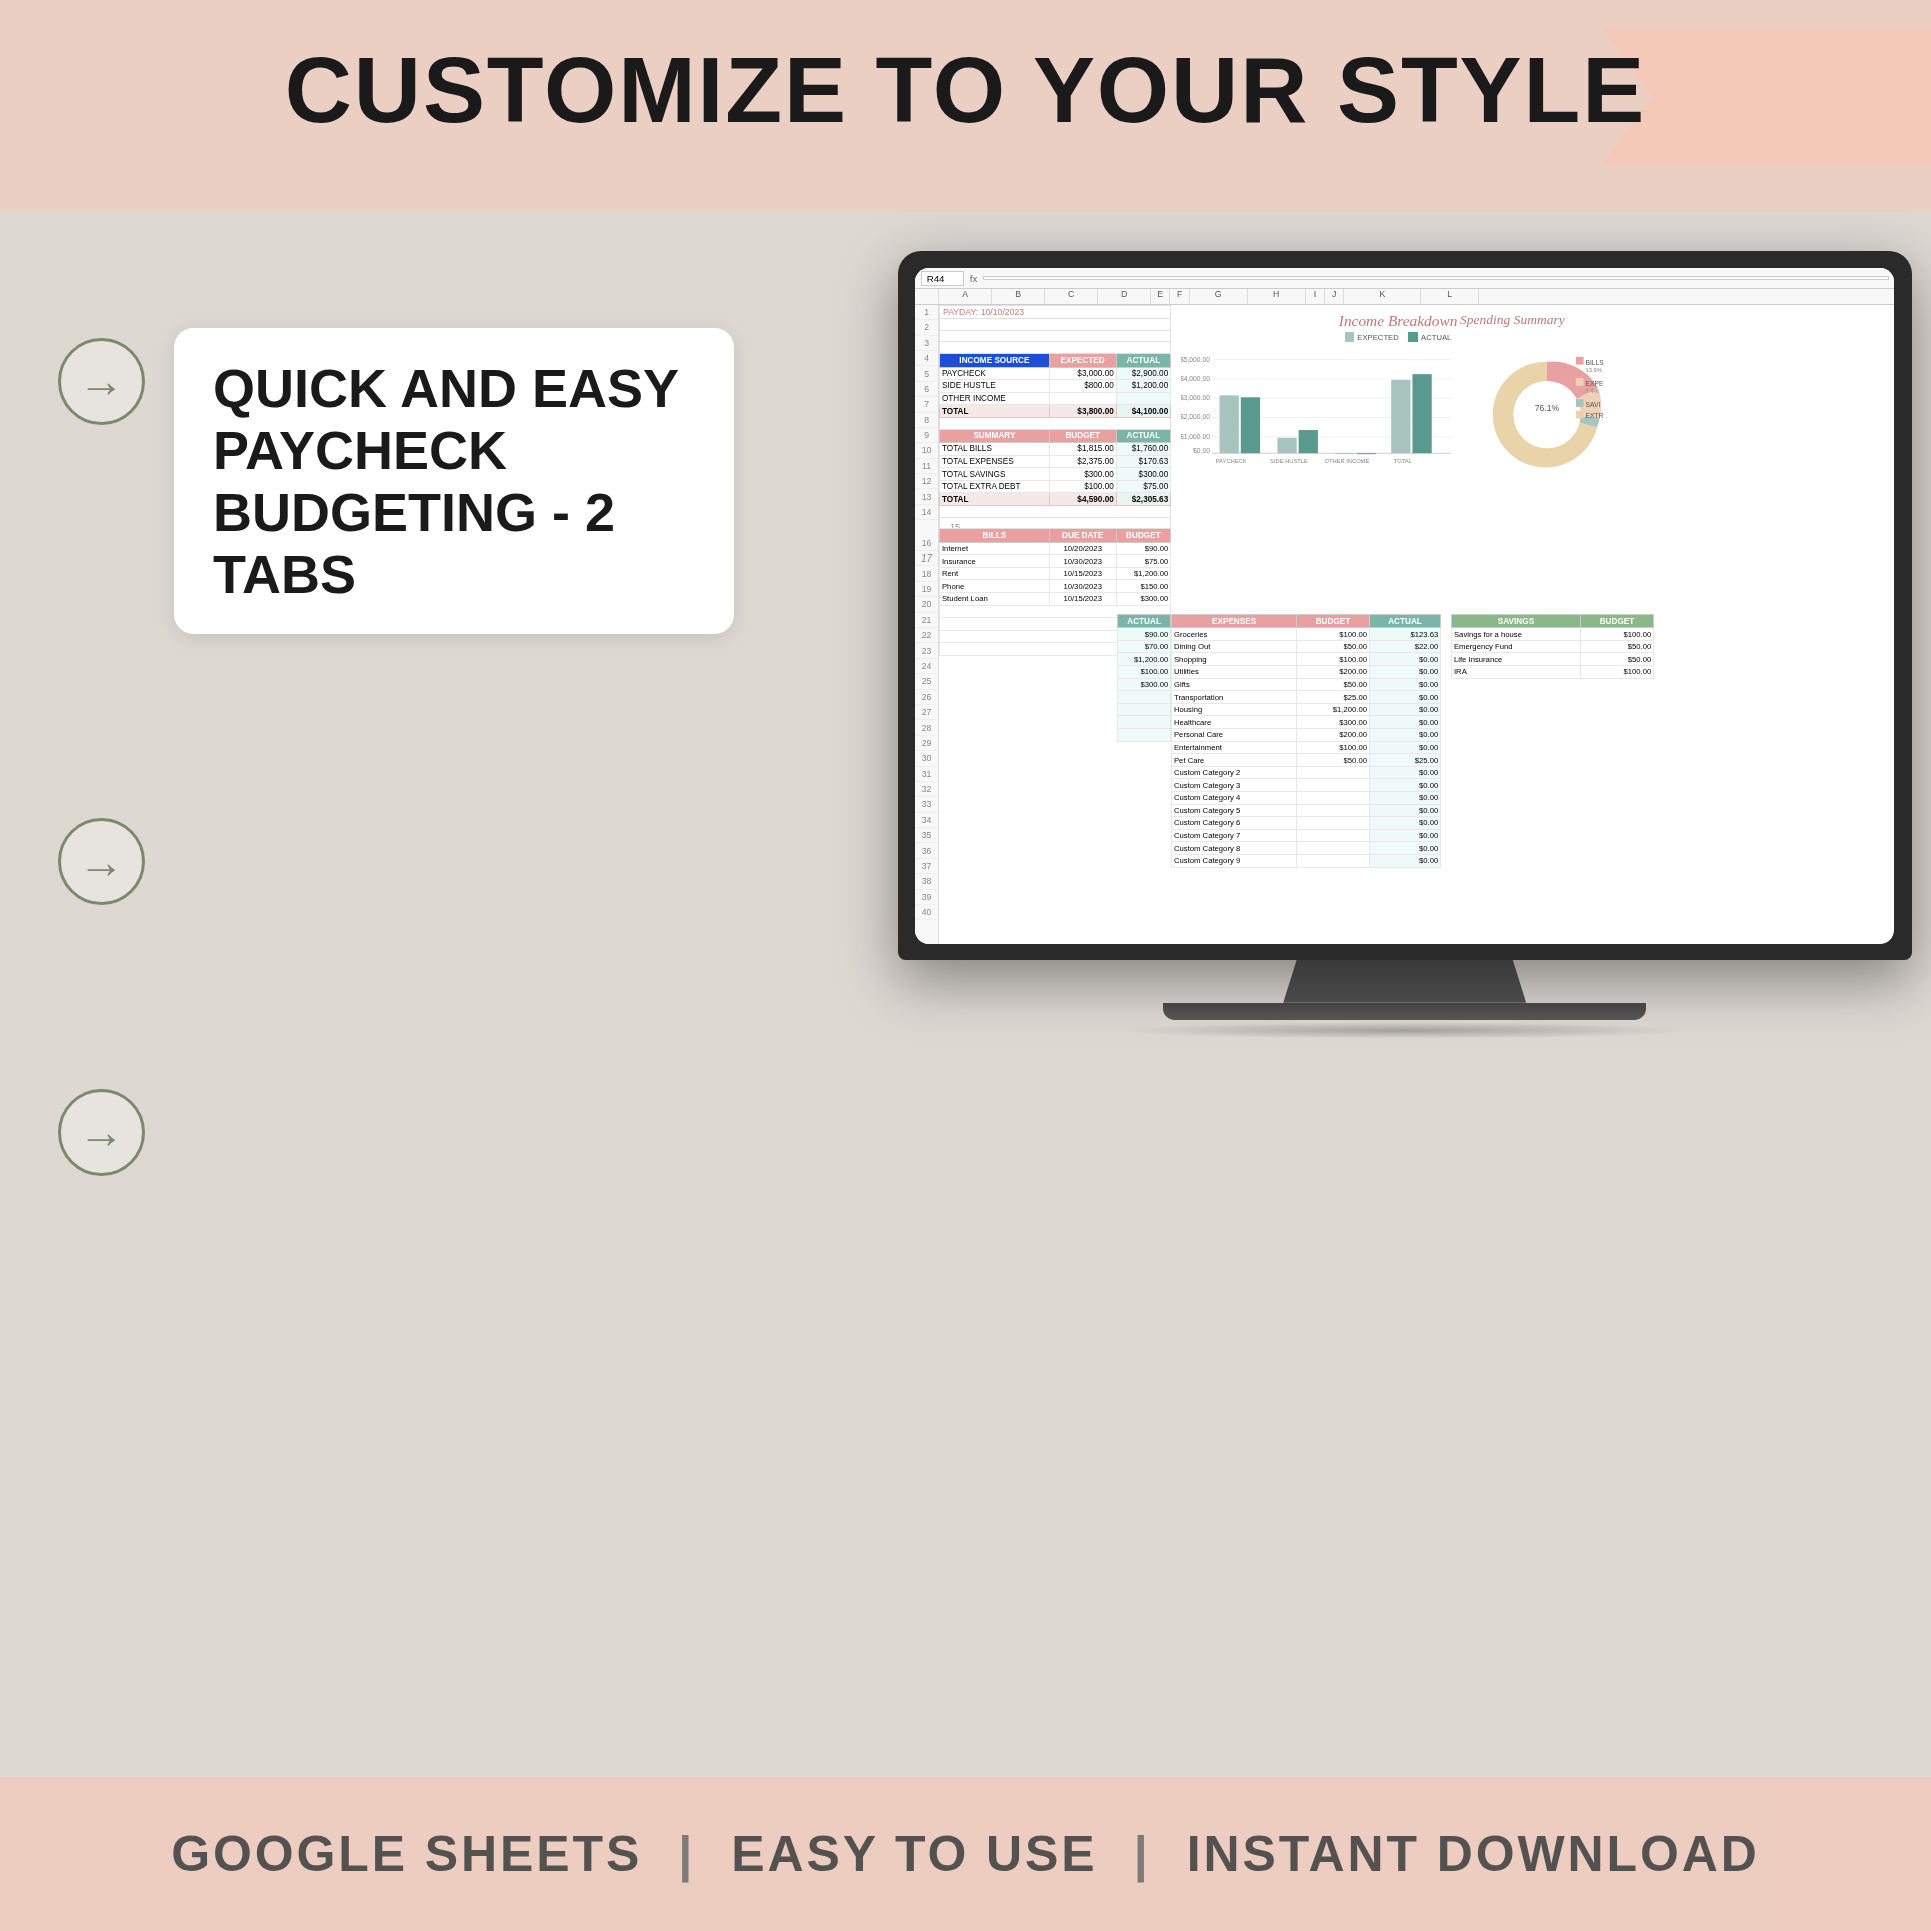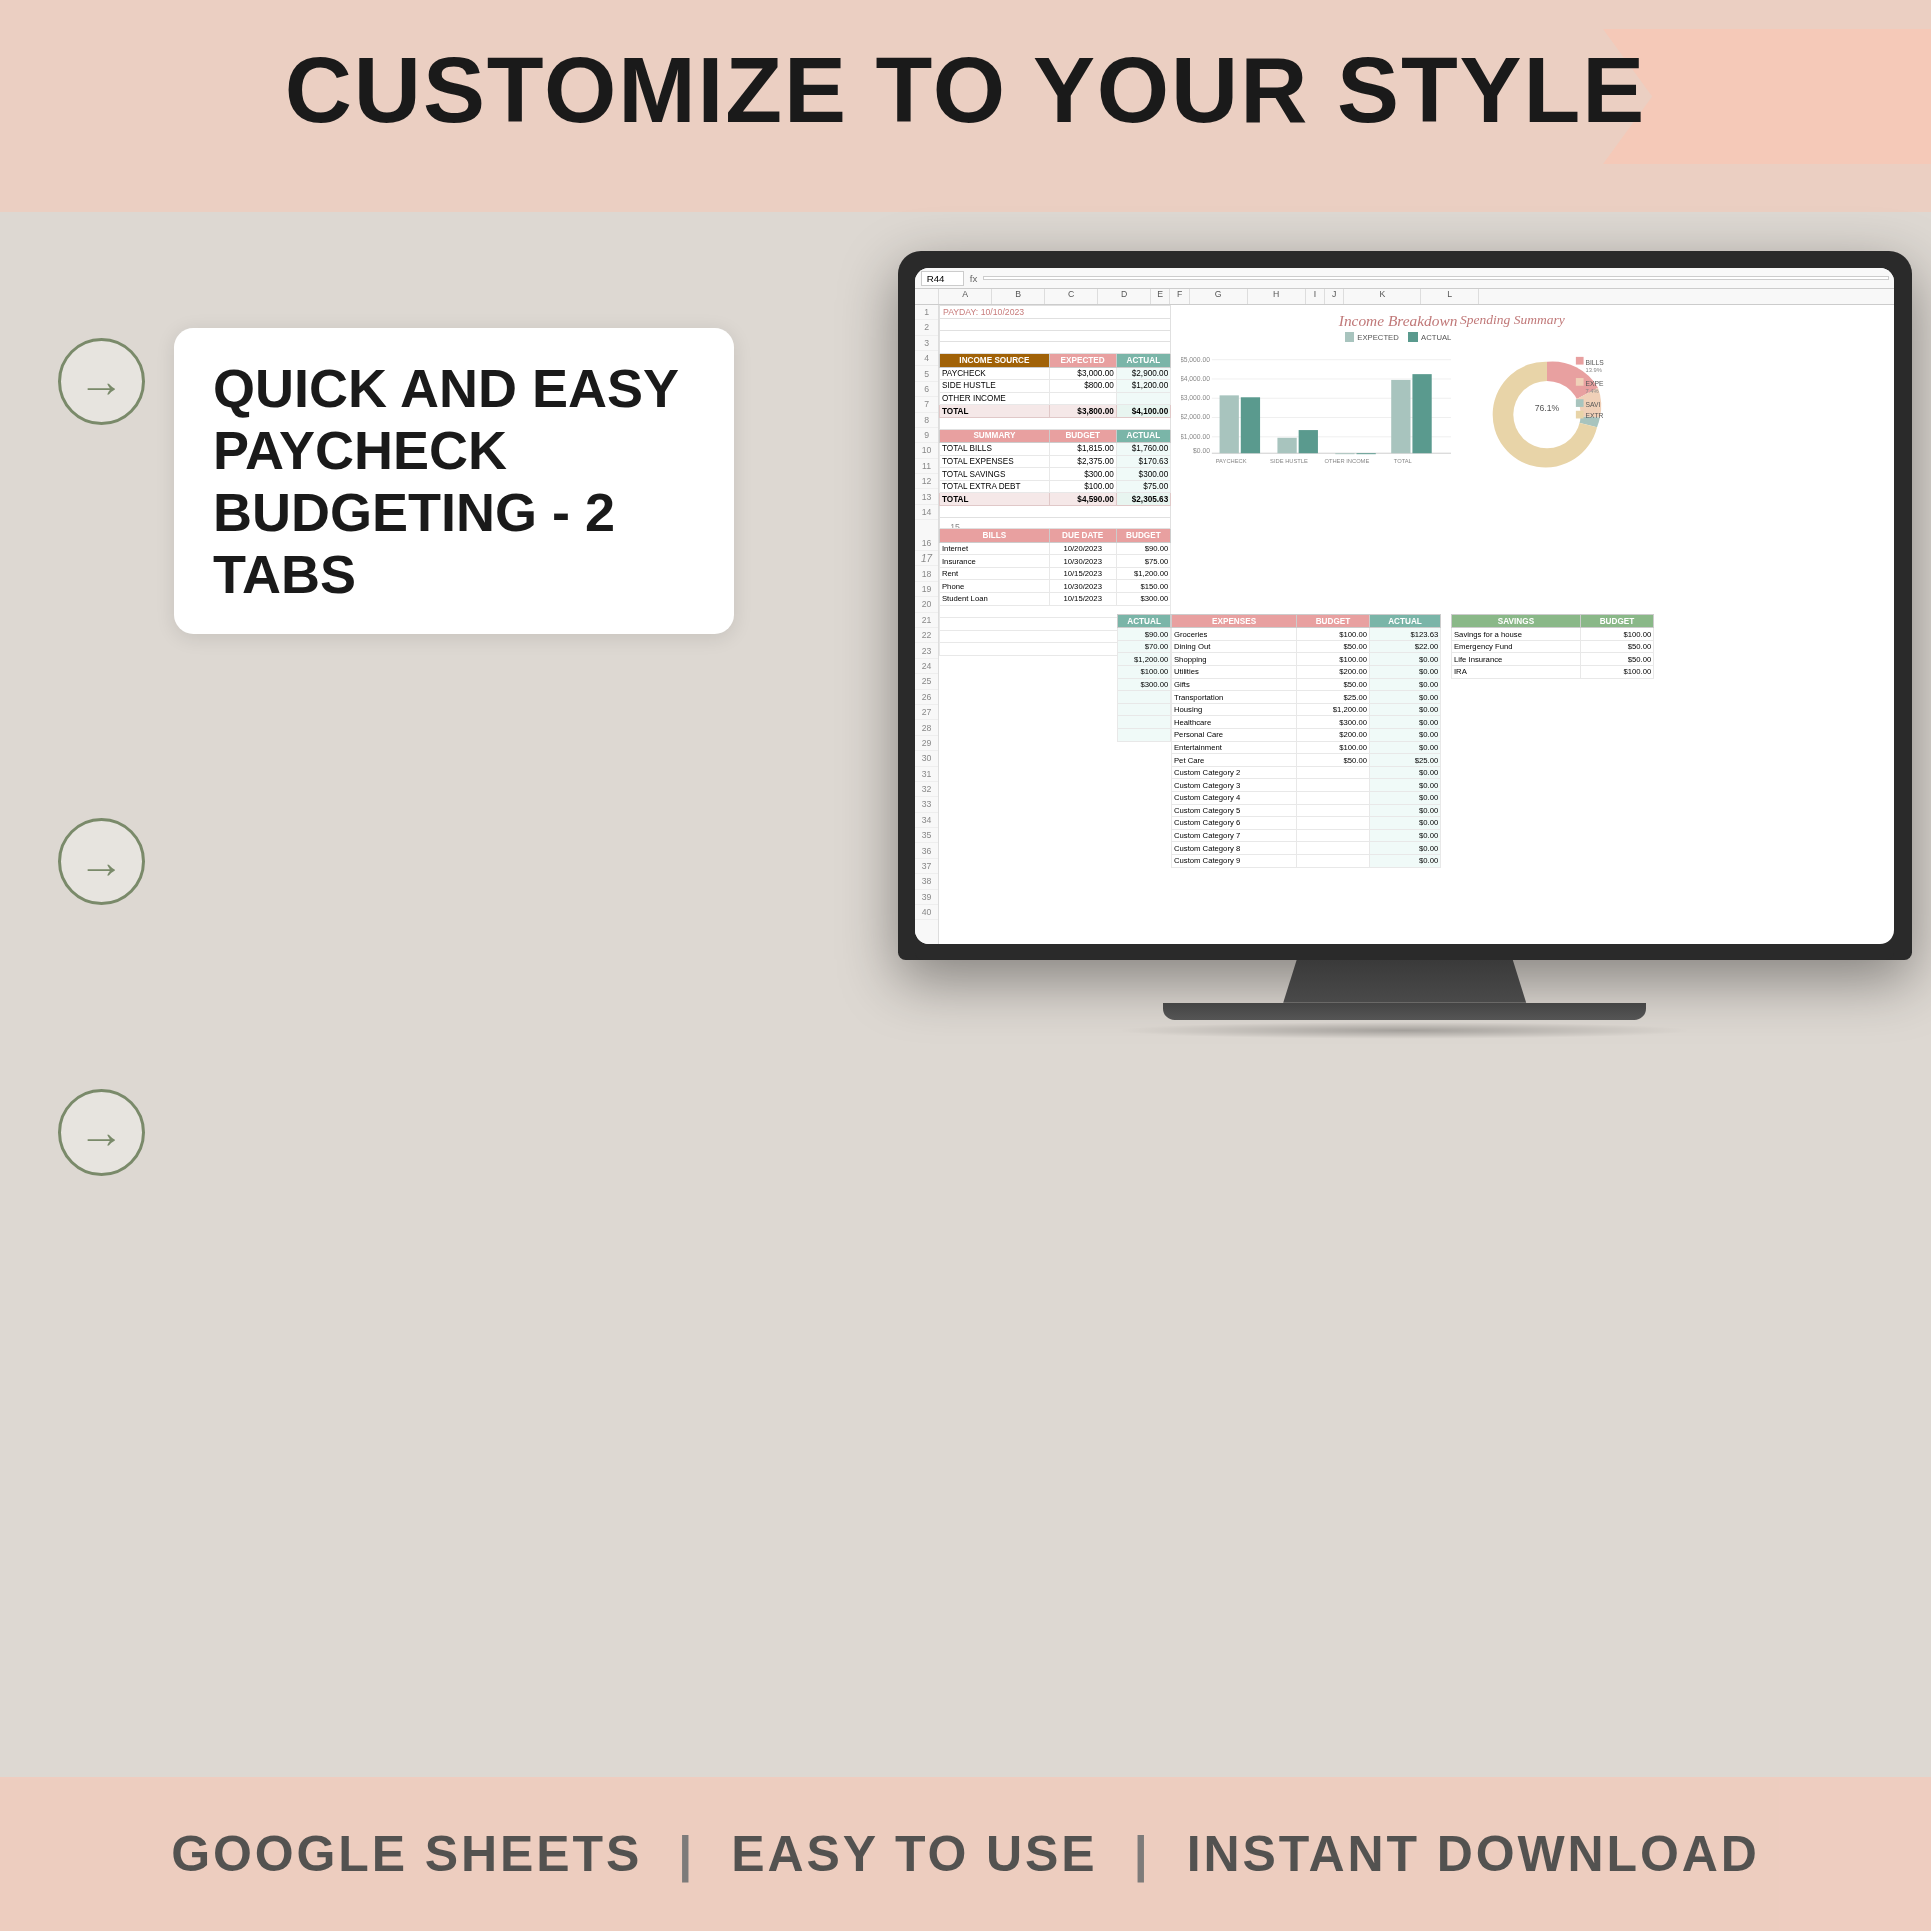--- a/index.html
+++ b/index.html
@@ -319,21 +319,21 @@
                         <td style="height:11.6px;border:1px solid #e0e0e0;" colspan="3"></td>
                       </tr>
                   <tr>
                         <td style="height:11.6px;border:1px solid #e0e0e0;" colspan="3"></td>
                       </tr>
                   <tr>
                         <td style="height:11.6px;border:1px solid #e0e0e0;" colspan="3"></td>
                       </tr>
 
                   <tr>
-                    <td style="background:#a16207;color:white;font-weight:bold;font-size:8.2px;text-align:center;height:13.5px;border:1px solid #ccc;">INCOME SOURCE</td>
+                    <td style="background:#1d4ed8;color:white;font-weight:bold;font-size:8.2px;text-align:center;height:13.5px;border:1px solid #ccc;">INCOME SOURCE</td>
                     <td style="background:#e8a0a0;color:white;font-weight:bold;font-size:8.2px;text-align:center;height:13.5px;border:1px solid #ccc;">EXPECTED</td>
                     <td style="background:#7ab5a8;color:white;font-weight:bold;font-size:8.2px;text-align:center;height:13.5px;border:1px solid #ccc;">ACTUAL</td>
                   </tr>
                   <tr>
                         <td style="font-size:8.2px;height:12.6px;border:1px solid #e8e8e8;padding:0 1.9px;">PAYCHECK</td>
                         <td style="font-size:8.2px;height:12.6px;border:1px solid #e8e8e8;text-align:right;padding:0 1.9px;">$3,000.00</td>
                         <td style="font-size:8.2px;height:12.6px;border:1px solid #e8e8e8;text-align:right;padding:0 1.9px;background:#f0faf8;">$2,900.00</td>
                       </tr>
                   <tr>
                         <td style="font-size:8.2px;height:12.6px;border:1px solid #e8e8e8;padding:0 1.9px;">SIDE HUSTLE</td>

